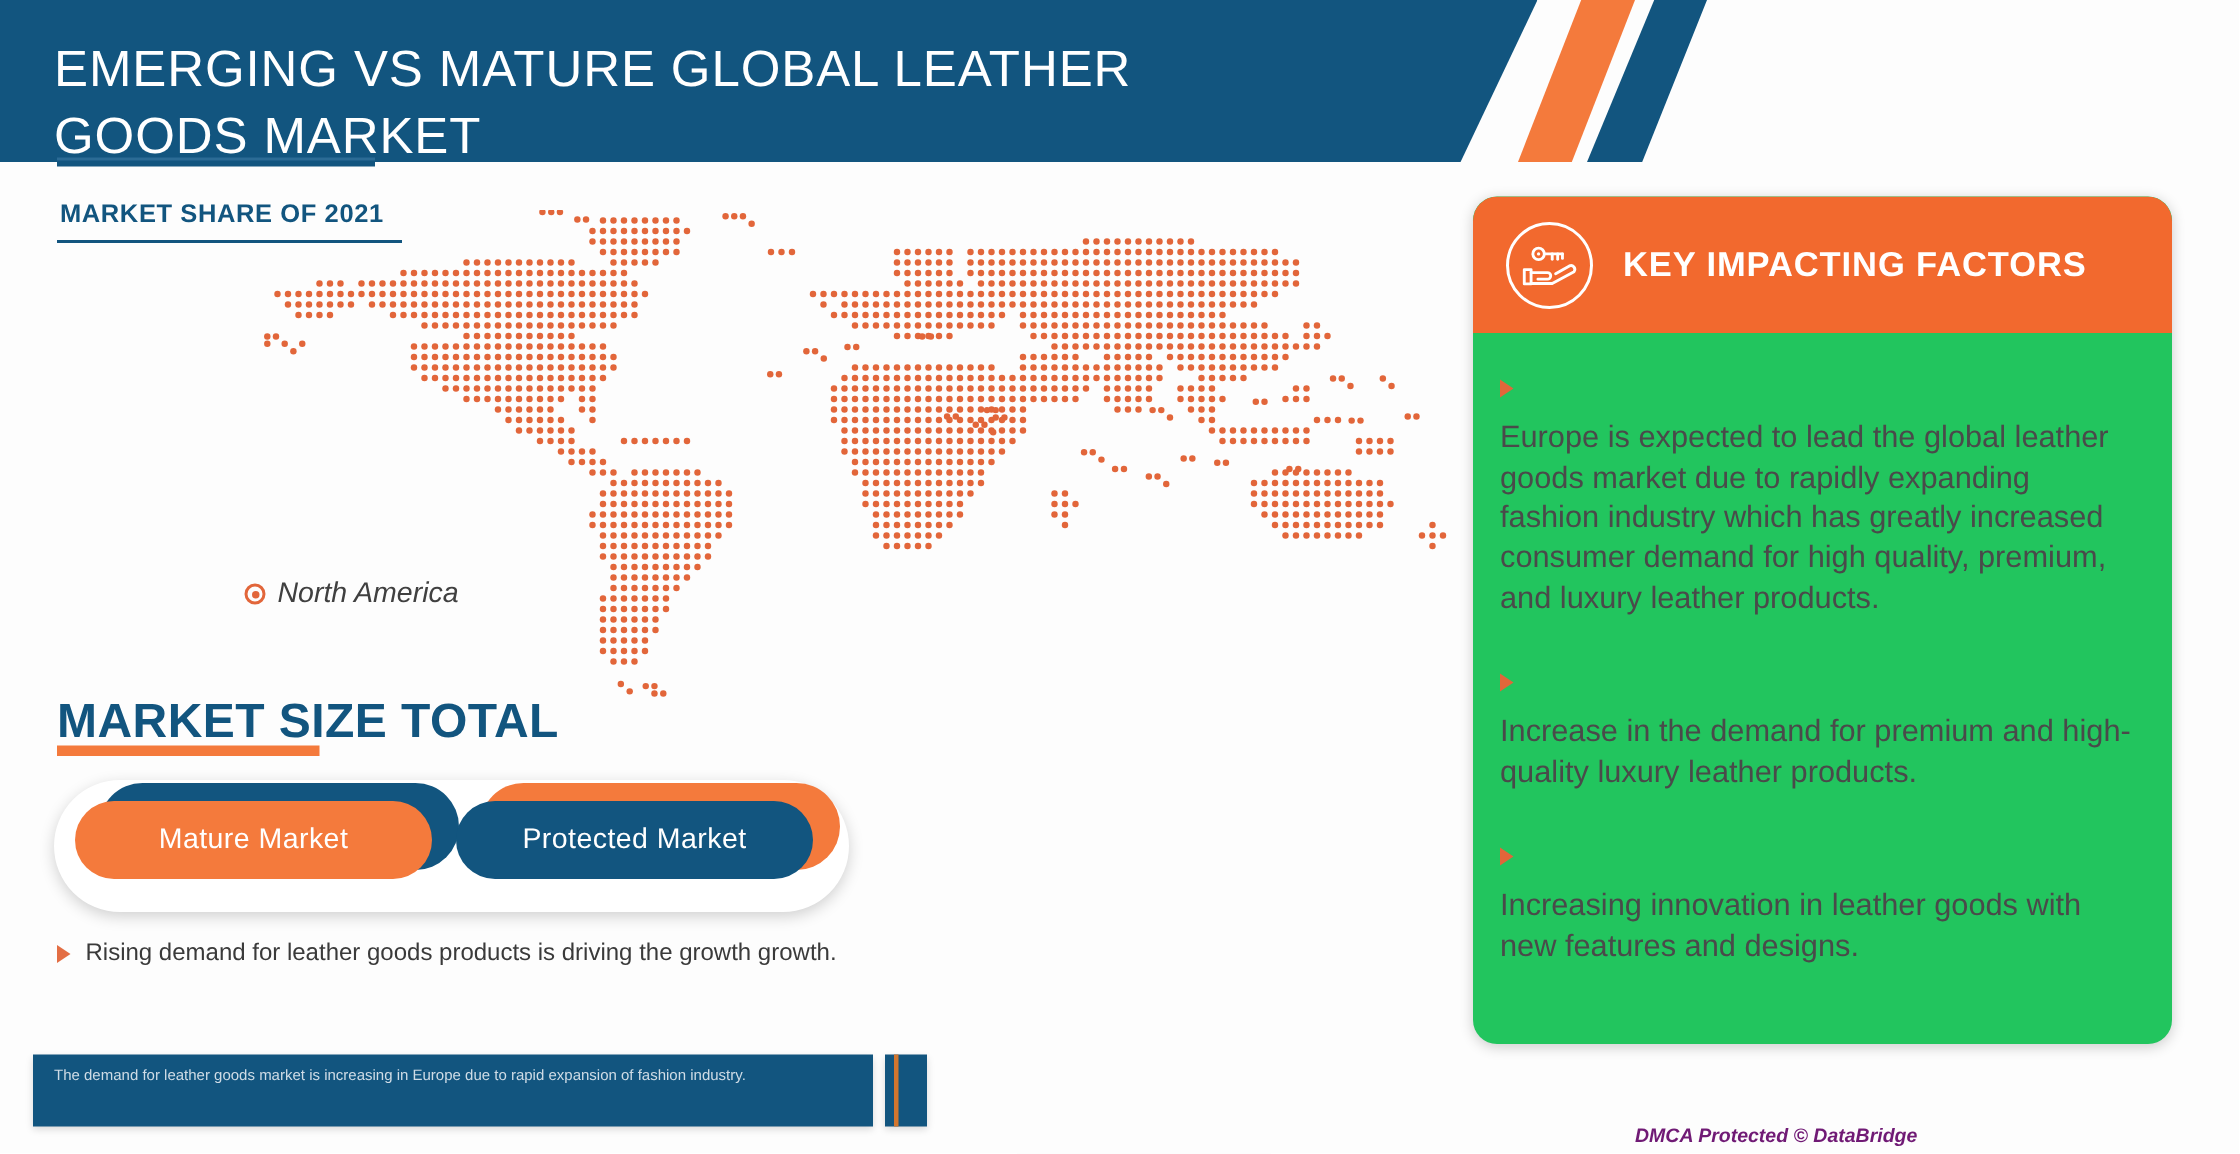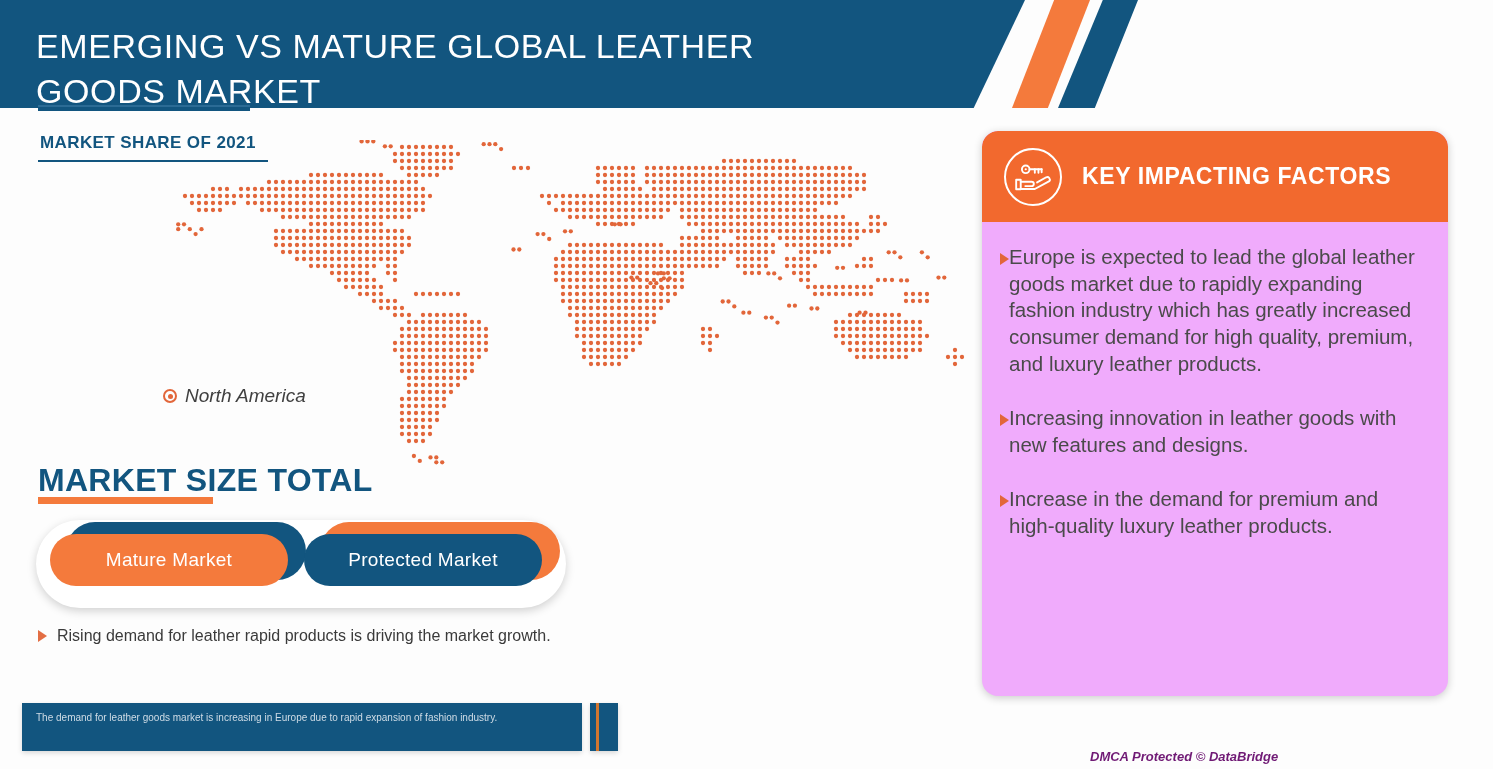--- a/index.html
+++ b/index.html
@@ -219,21 +219,21 @@
     font-size: 13px;
     font-style: italic;
     font-weight: bold;
     color: #701a75;
   }
 
   
   .kif-panel {
     position: absolute; left: 982px; top: 131px;
     width: 466px; height: 565px;
-    background: #f0abfc;
+    background: #22c55e;
     border-radius: 16px;
     box-shadow: 0 2px 9px rgba(0,0,0,0.20);
     overflow: hidden;
   }
   .kif-header {
     position: absolute; left: 0; top: 0;
     width: 466px; height: 91px;
     background: #F2692E;
     border-radius: 16px 16px 0 0;
     display: flex; align-items: center;
@@ -252,22 +252,23 @@
     font-size: 23px;
     font-weight: bold;
     letter-spacing: 0.6px;
   }
   .kif-body {
     position: absolute; left: 0; top: 91px;
     width: 466px;
     padding: 22px 26px 0 18px;
   }
   .kif-item {
-    display: flex; align-items: flex-start; 
+    display: flex; align-items: flex-start; gap: 14px;
     margin-bottom: 28px;
+    flex-direction: column;
   }
   .kif-tri {
     width: 0; height: 0; margin-top: 9px; flex: none;
     border-top: 6px solid transparent;
     border-bottom: 6px solid transparent;
     border-left: 9px solid #E2663A;
   }
   .kif-text {
     font-size: 20.5px;
     color: #4a4a4a;
@@ -1786,21 +1787,21 @@
       <div class="pill orange">Mature Market</div>
     </div>
     <div class="pill-group right">
       <div class="pill-back orange"></div>
       <div class="pill blue">Protected Market</div>
     </div>
   </div>
 
   <div class="left-bullet">
     <span class="tri-bullet hollow"></span>
-    <span class="left-bullet-text">Rising demand for leather rapid products is driving the market growth.</span>
+    <span class="left-bullet-text">Rising demand for leather goods products is driving the growth growth.</span>
   </div>
 
   <div class="footer-bar">
     <div class="footer-bar-text">The demand for leather goods market is increasing in Europe due to rapid expansion of fashion industry.</div>
   </div>
   <div class="footer-tab">
     <div class="footer-tab-line"></div>
   </div>
   <div class="dmca">DMCA Protected © DataBridge</div>
 
@@ -1821,22 +1822,22 @@
       </span>
       <span class="kif-title">KEY IMPACTING FACTORS</span>
     </div>
     <div class="kif-body">
       <div class="kif-item">
         <span class="kif-tri"></span>
         <span class="kif-text">Europe is expected to lead the global leather goods market due to rapidly expanding fashion industry which has greatly increased consumer demand for high quality, premium, and luxury leather products.</span>
       </div>
       <div class="kif-item">
         <span class="kif-tri"></span>
-        <span class="kif-text">Increasing innovation in leather goods with new features and designs.</span>
+        <span class="kif-text">Increase in the demand for premium and high-quality luxury leather products.</span>
       </div>
       <div class="kif-item">
         <span class="kif-tri"></span>
-        <span class="kif-text">Increase in the demand for premium and high-quality luxury leather products.</span>
+        <span class="kif-text">Increasing innovation in leather goods with new features and designs.</span>
       </div>
     </div>
   </div>
 
 </div>
 
 </body></html>

